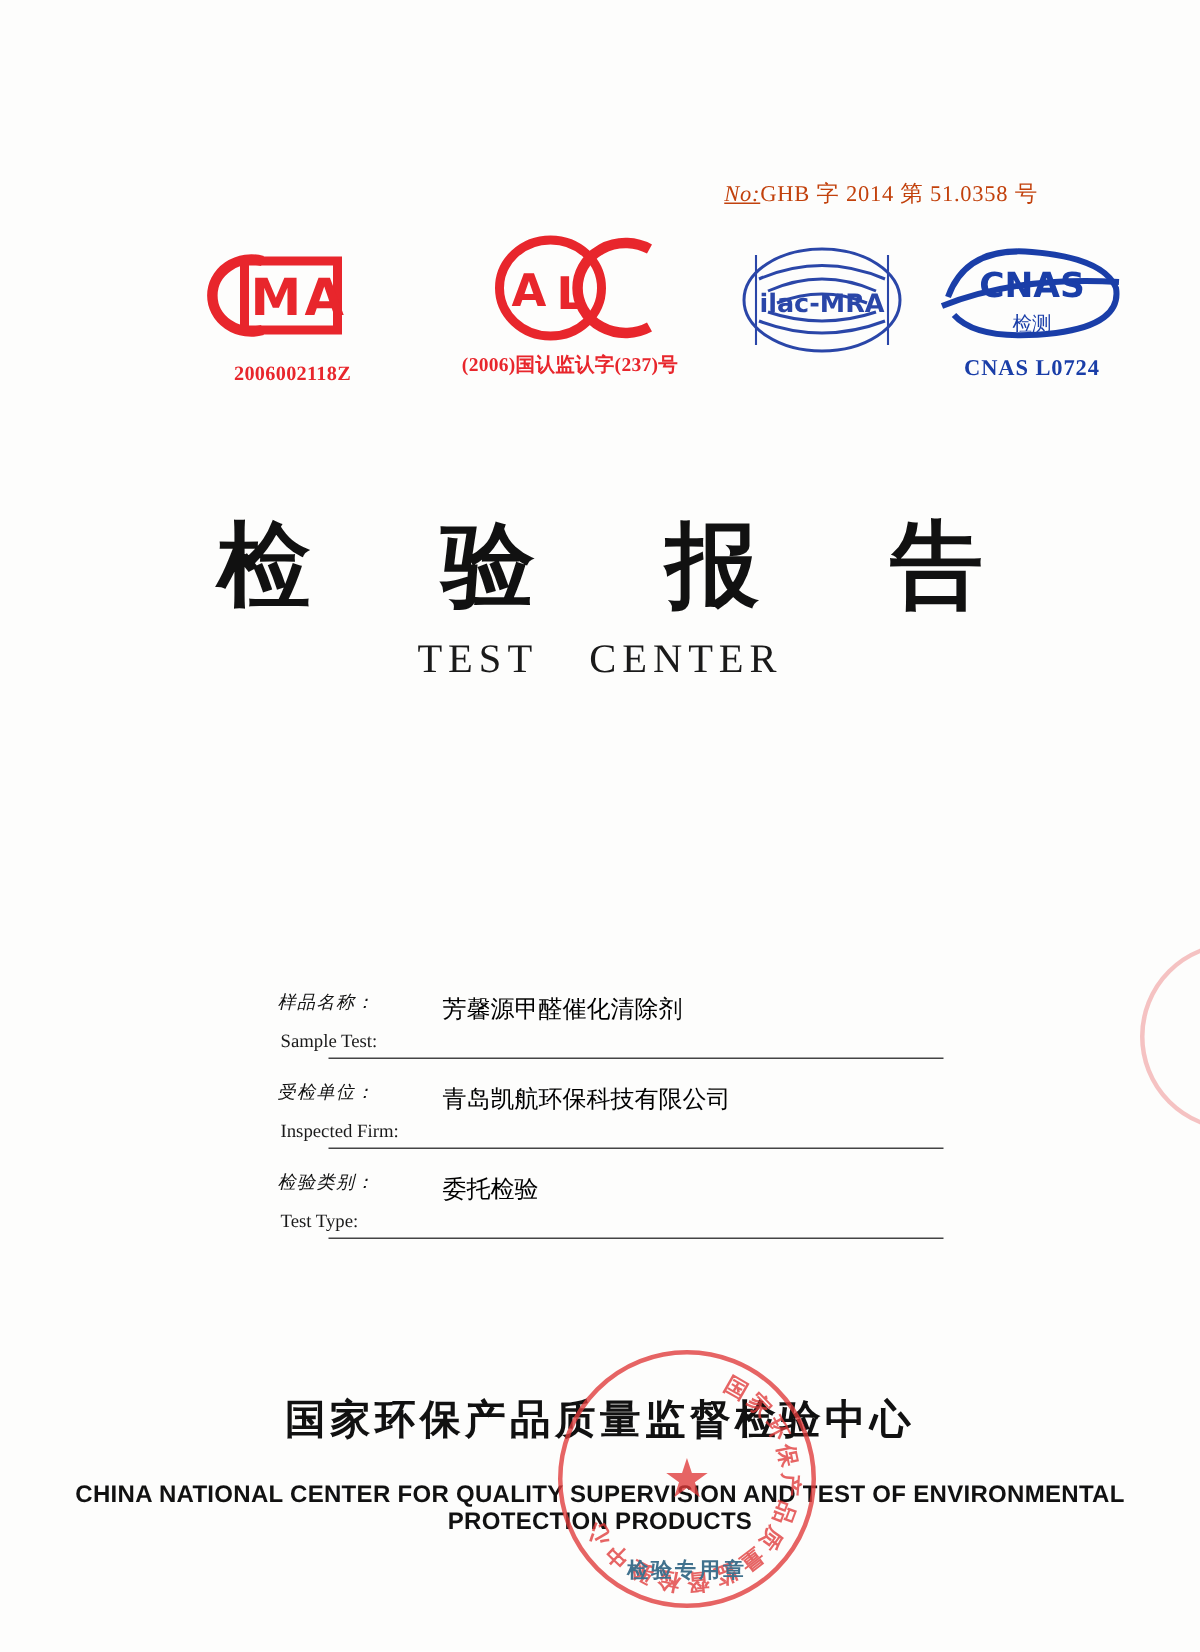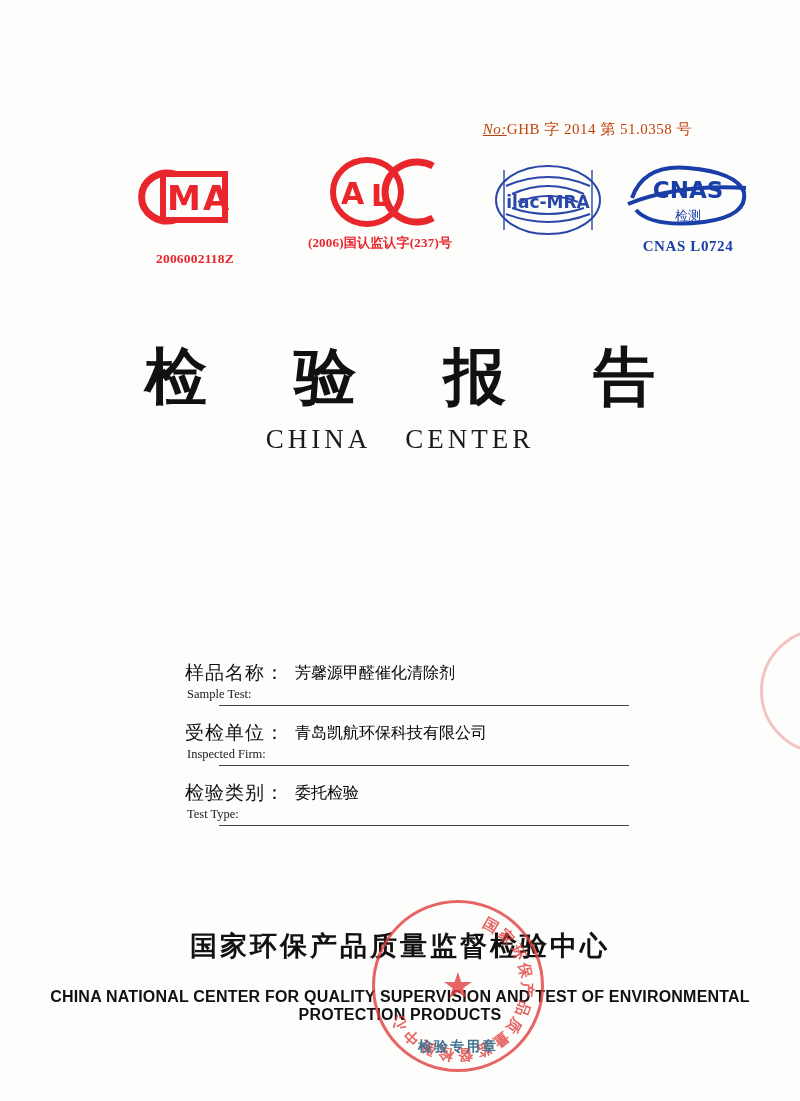--- a/index.html
+++ b/index.html
@@ -57,21 +57,21 @@
   }
 
   
   .logo-cma { left: 120px; top: 0; width: 150px; }
   .cma-mark {
     width: 128px; height: 66px;
     margin: 6px auto 8px auto;
     position: relative;
   }
   .cma-mark svg { display: block; }
-  .cma-cap { color: #e8262c; margin-top: 21px; font-size: 13.5px; text-align: center;}
+  .cma-cap { color: #e8262c; margin-top: 11px; font-size: 13.5px; text-align: center;}
 
   
   .logo-cal { left: 295px; top: -4px; width: 170px; }
   .cal-mark { width: 150px; height: 78px; margin: 0 auto 2px auto; }
   .cal-cap { color: #e8262c; font-size: 13px; margin-top: 2px;}
 
   
   .logo-ilac { left: 478px; top: 6px; width: 140px; }
   .ilac-mark { width: 128px; height: 72px; margin: 0 auto; }
 
@@ -116,24 +116,25 @@
   }
   .info-row {
     position: relative;
     height: 60px;
   }
   .info-label-cn {
     position: absolute;
     left: 0;
     top: 0;
     font-family: "DejaVu Sans", sans-serif;
-    font-size: 19px;
+    font-size: 12px;
     letter-spacing: 1px;
     color: #111;
     white-space: nowrap;
+    font-style: italic;
   }
   .info-label-en {
     position: absolute;
     left: 2px;
     top: 27px;
     font-family: "Liberation Serif", serif;
     font-size: 12.5px;
     color: #1a1a1a;
     white-space: nowrap;
   }
@@ -315,21 +316,21 @@
           <text x="70" y="62" text-anchor="middle" fill="#1a3ea8" font-family="DejaVu Sans" font-size="13">检测</text>
         </svg>
       </div>
       <div class="logo-cap cnas-cap">CNAS L0724</div>
     </div>
 
   </div>
 
   <div class="main-title">检 验 报 告</div>
   <div class="sub-title">
-    <span>CHINA</span><span class="gap"></span><span>CENTER</span>
+    <span>TEST</span><span class="gap"></span><span>CENTER</span>
   </div>
 
   <div class="info-block">
 
     <div class="info-row row-1">
       <div class="info-label-cn">样品名称：</div>
       <div class="info-label-en">Sample Test:</div>
       <div class="info-value">芳馨源甲醛催化清除剂</div>
       <div class="info-rule"></div>
     </div>

